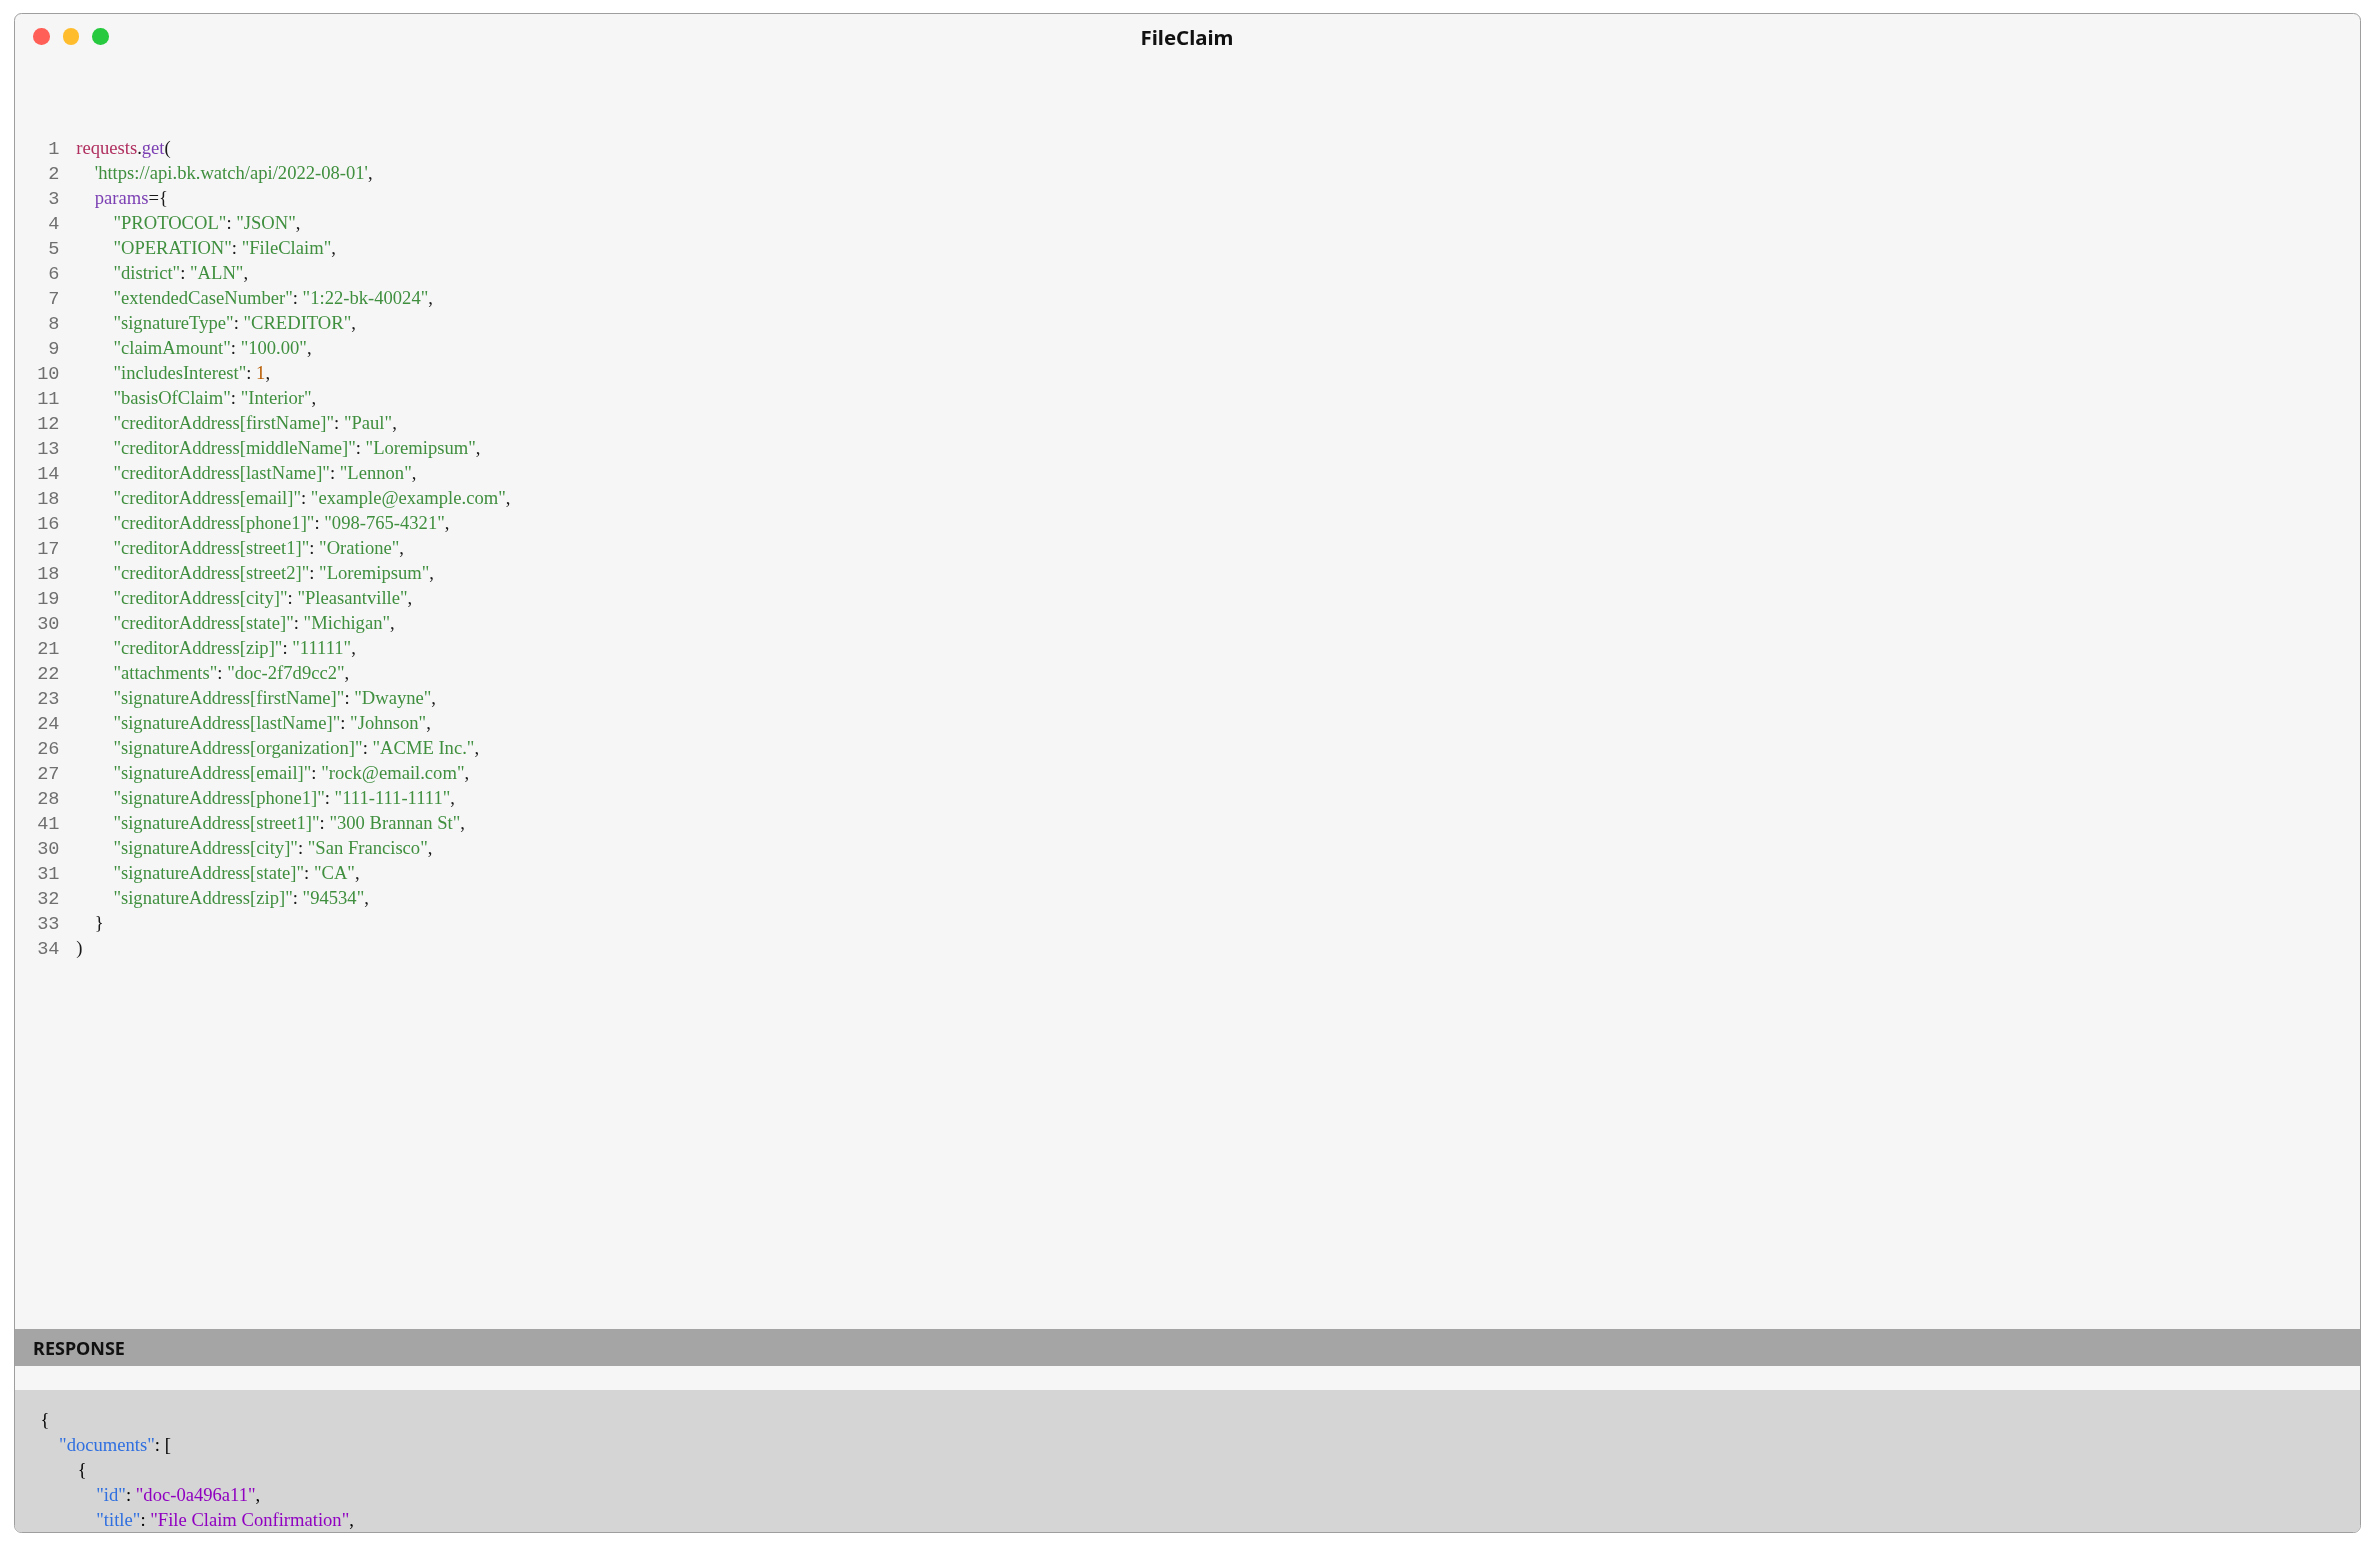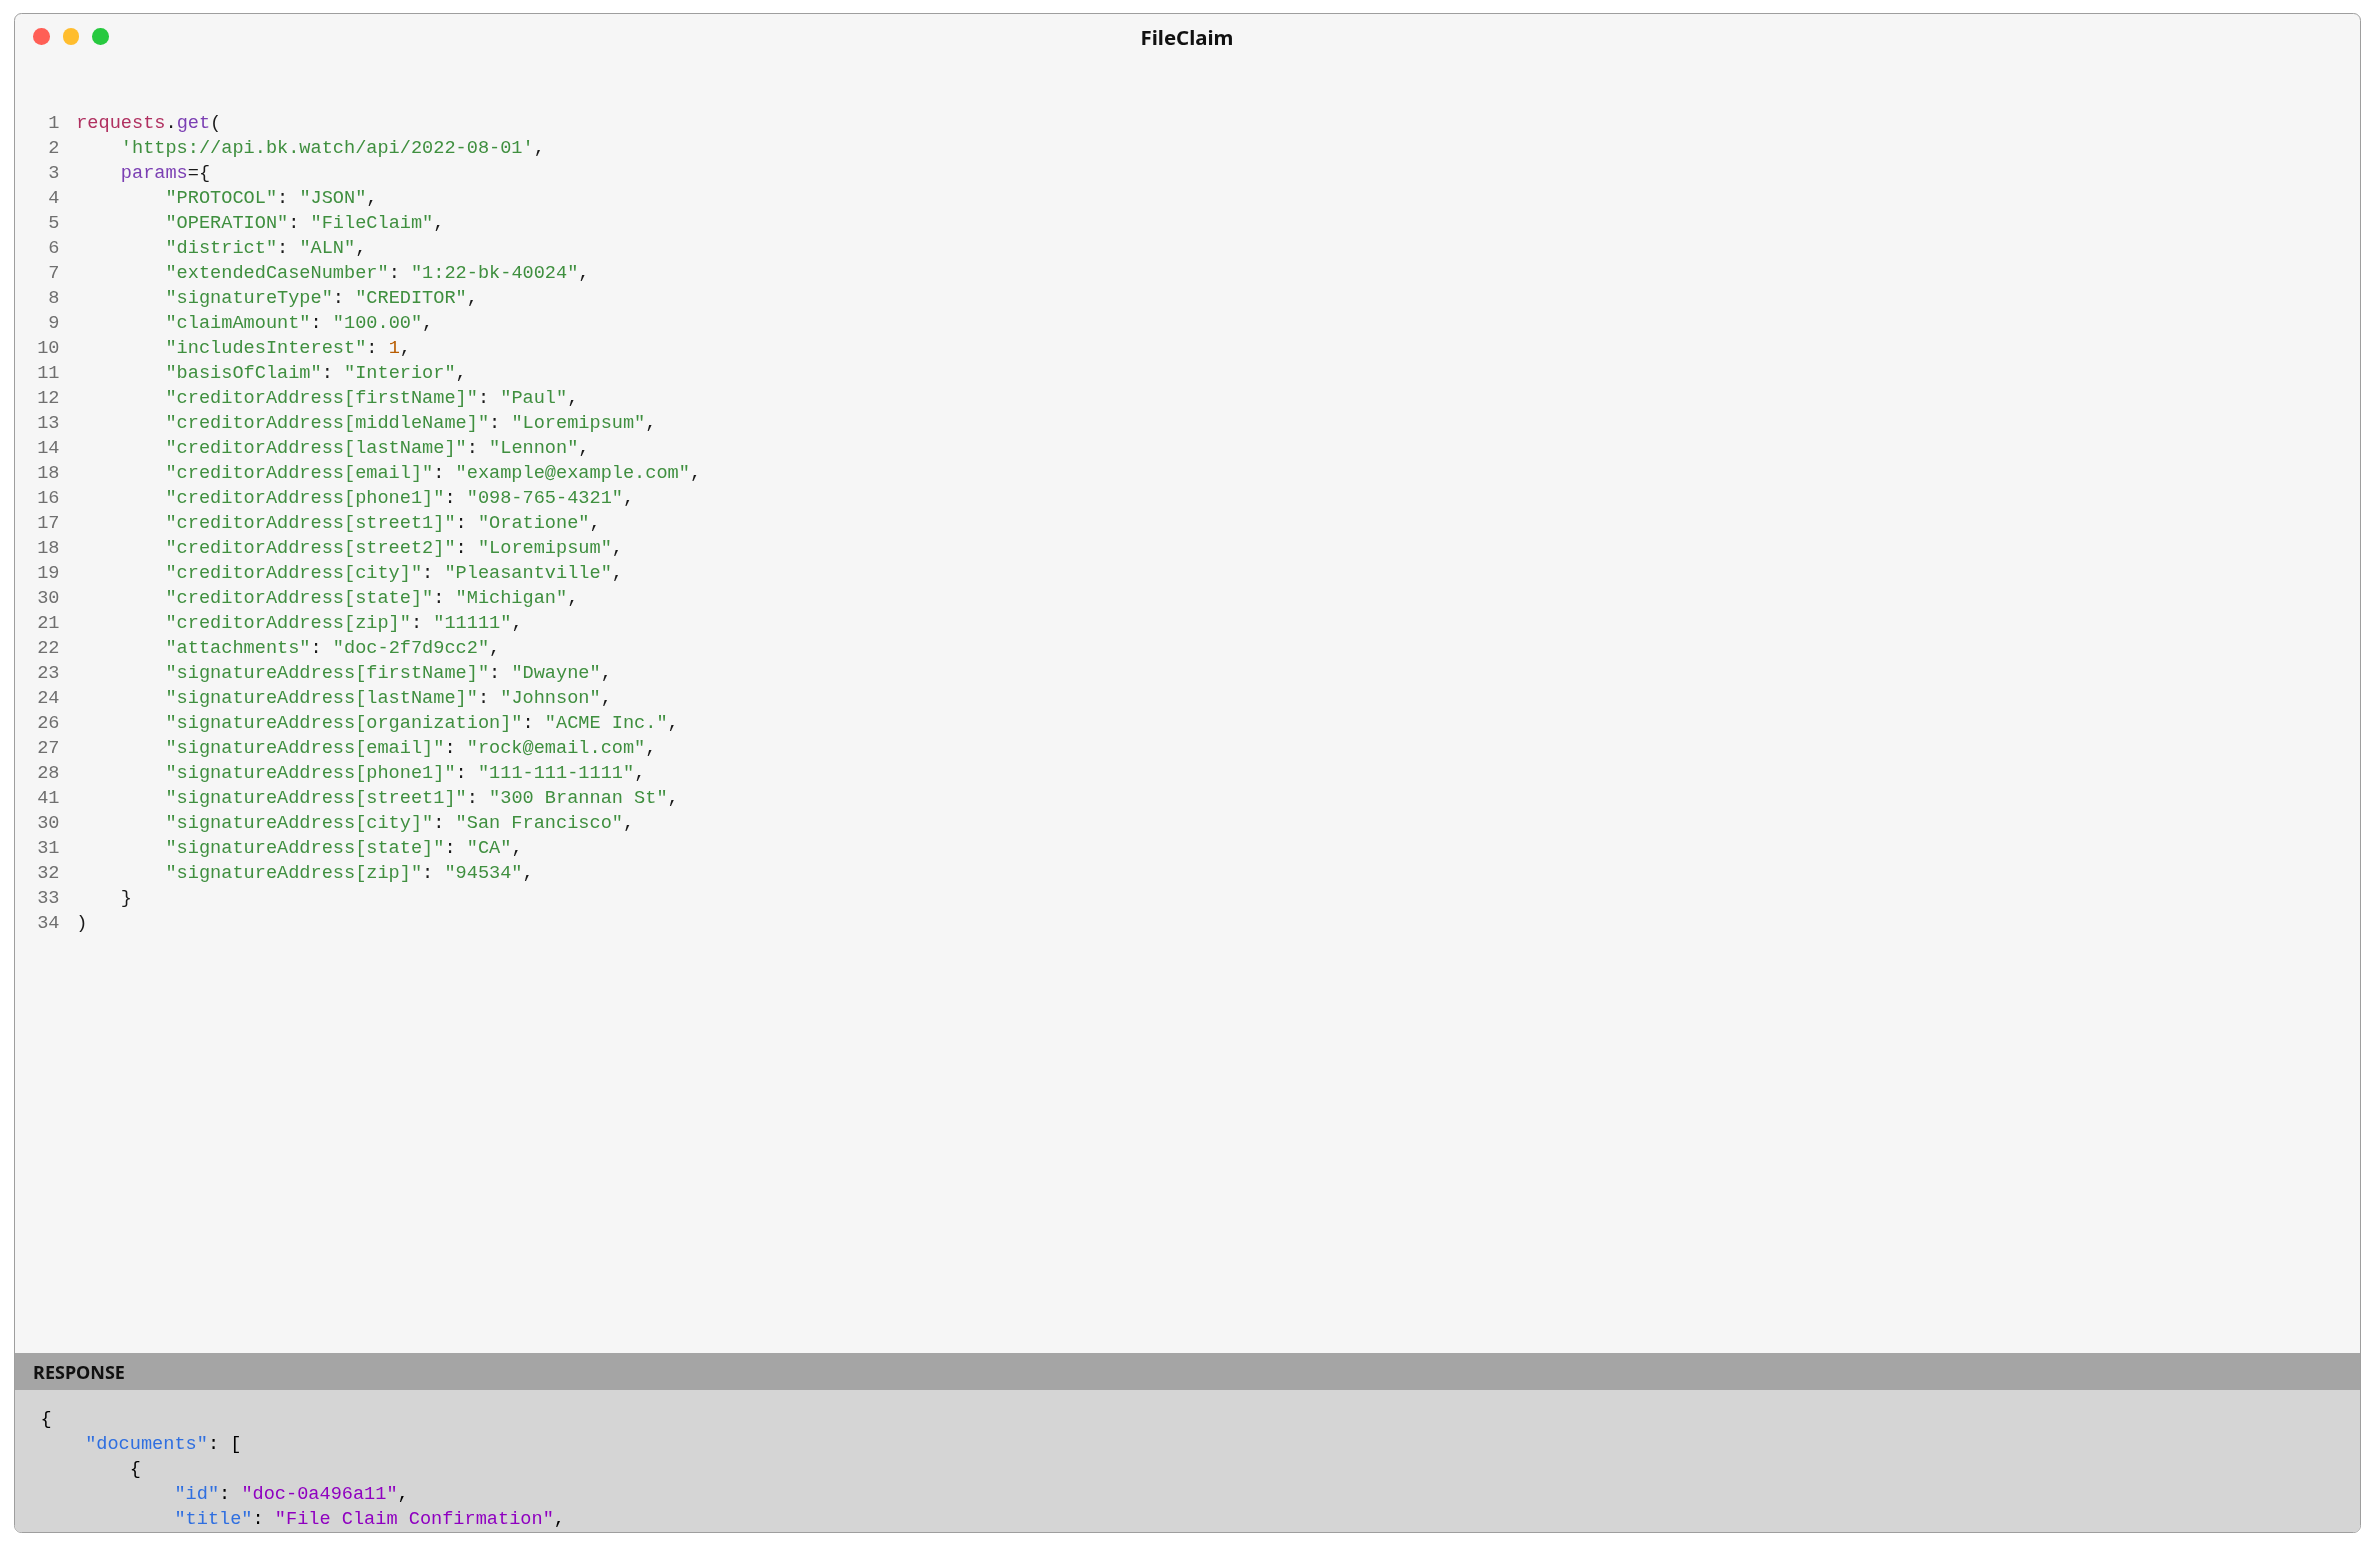--- a/index.html
+++ b/index.html
@@ -28,20 +28,21 @@
   .frame{
     width:2345px;
     height:1518px;
     border:0.9px solid var(--border);
     border-radius:7.4px;
     background:var(--bg);
     margin:auto;
     display:flex;
     flex-direction:column;
     overflow:hidden;
+    gap:24px;
   }
   .titlebar{
     position:relative;
     height:45px;
     display:flex;
     align-items:center;
     justify-content:center;
     border-bottom:none;
   }
   .traffic{
@@ -75,20 +76,21 @@
     width:45px;
     text-align:right;
     padding-right:16.7px;
     flex:0 0 auto;
     color:var(--gutter-text);
     user-select:none;
   }
   .src{
     white-space:pre;
     color:var(--code-text);
+    font-family:Liberation Serif, serif;
   }
   .s-green{color:var(--green);margin-top:48px;}
   .s-red{color:var(--darkred);}
   .s-purple{color:var(--purple);}
   .s-brown{color:var(--brown);}
   .response-bar{
     background:var(--resp-bar);
     padding:6.5px 18.6px;
     font-family:-apple-system,system-ui,sans-serif;
     font-weight:700;

